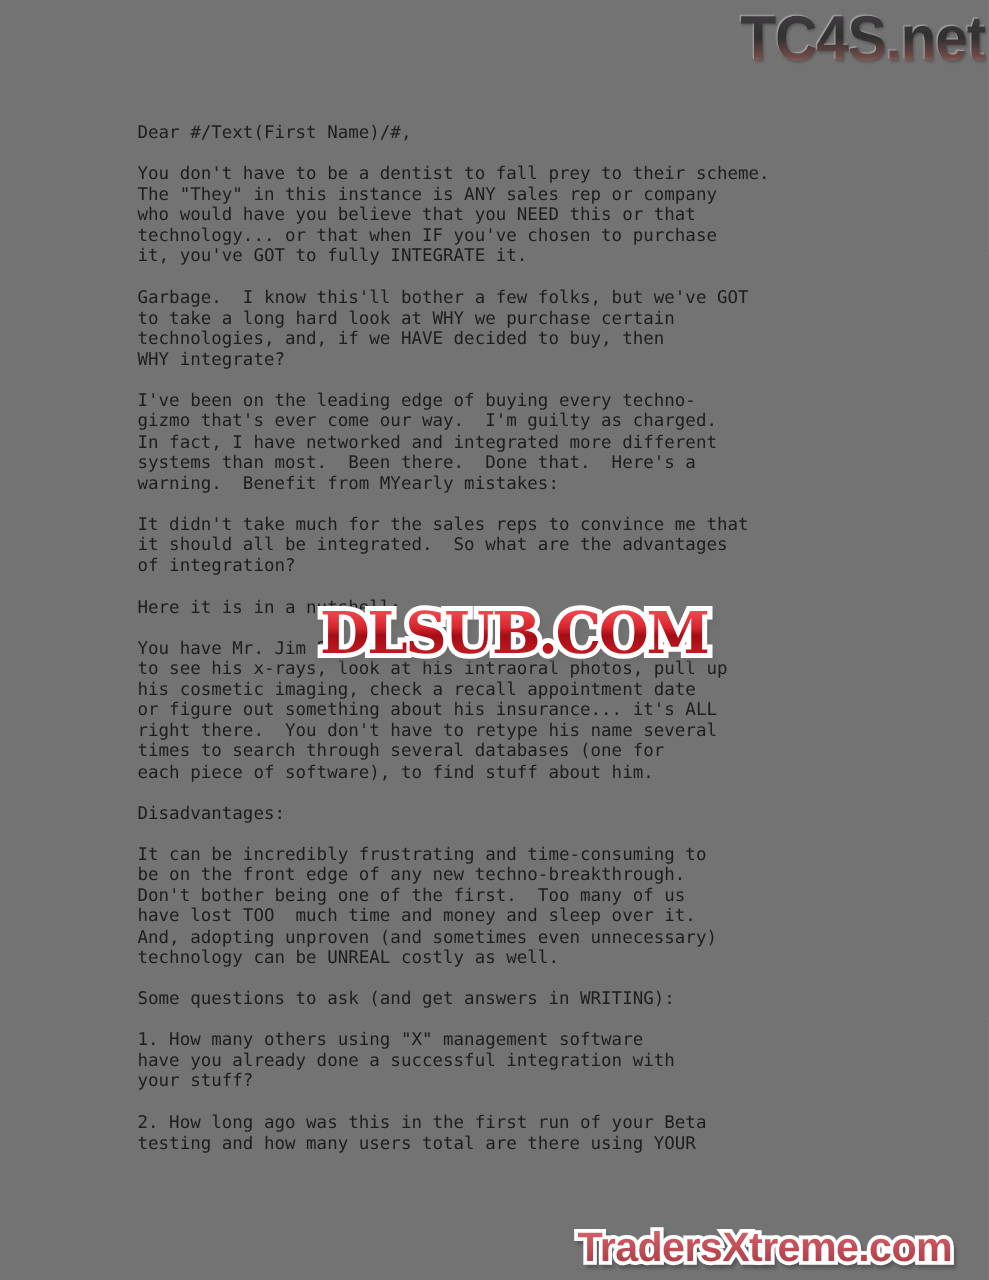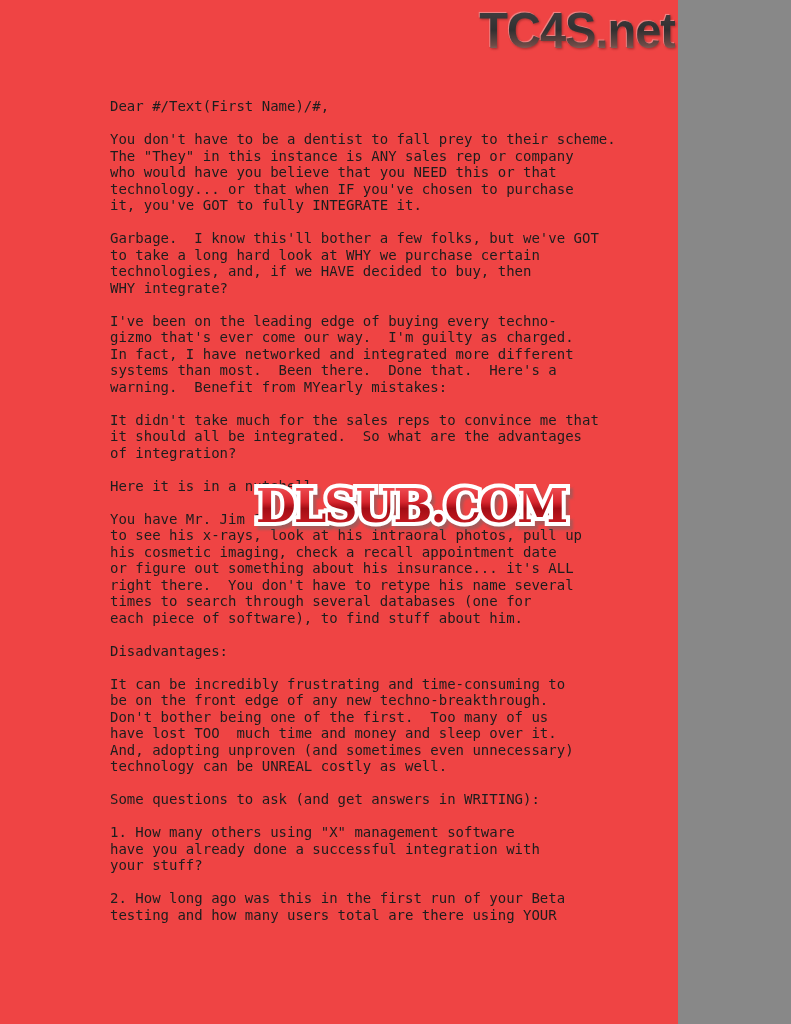--- a/index.html
+++ b/index.html
@@ -1,19 +1,19 @@
 <!DOCTYPE html>
 <html><head>
 <meta charset="utf-8">
 <style>
   html,body{margin:0;padding:0;background:#888;}
   #page{
     position:relative;
-    width:678px;height:1024px;
-    background:#ef4444;
+    width:791px;height:1024px;
+    background:#737373;
     overflow:hidden;
     font-family:"DejaVu Sans Mono", monospace;
   }
 
   
   #letter-text{
     position:absolute;
     left:98px;top:86px;
     margin:12px;
     font-family:"DejaVu Sans Mono", monospace;
@@ -146,14 +146,19 @@
 
 2. How long ago was this in the first run of your Beta
 testing and how many users total are there using YOUR</pre>
 
   <div id="wm-dlsub" class="wm">
     <span class="layer wm-shadow">DLSUB.COM</span>
     <span class="layer wm-halo">DLSUB.COM</span>
     <span class="layer wm-fill">DLSUB.COM</span>
   </div>
 
+  <div id="wm-traders" class="wm">
+    <span class="layer wm-shadow">TradersXtreme.com</span>
+    <span class="layer wm-halo">TradersXtreme.com</span>
+    <span class="layer wm-fill">TradersXtreme.com</span>
+  </div>
 
 </div>
 
 </body></html>

